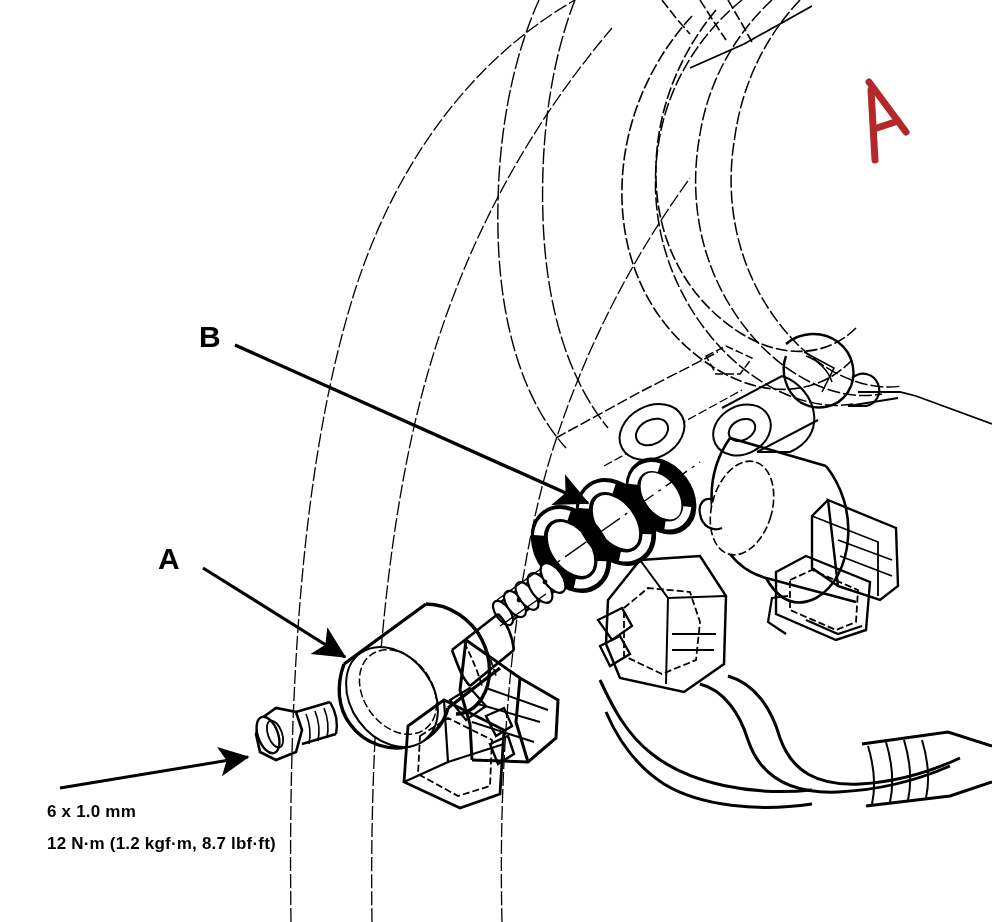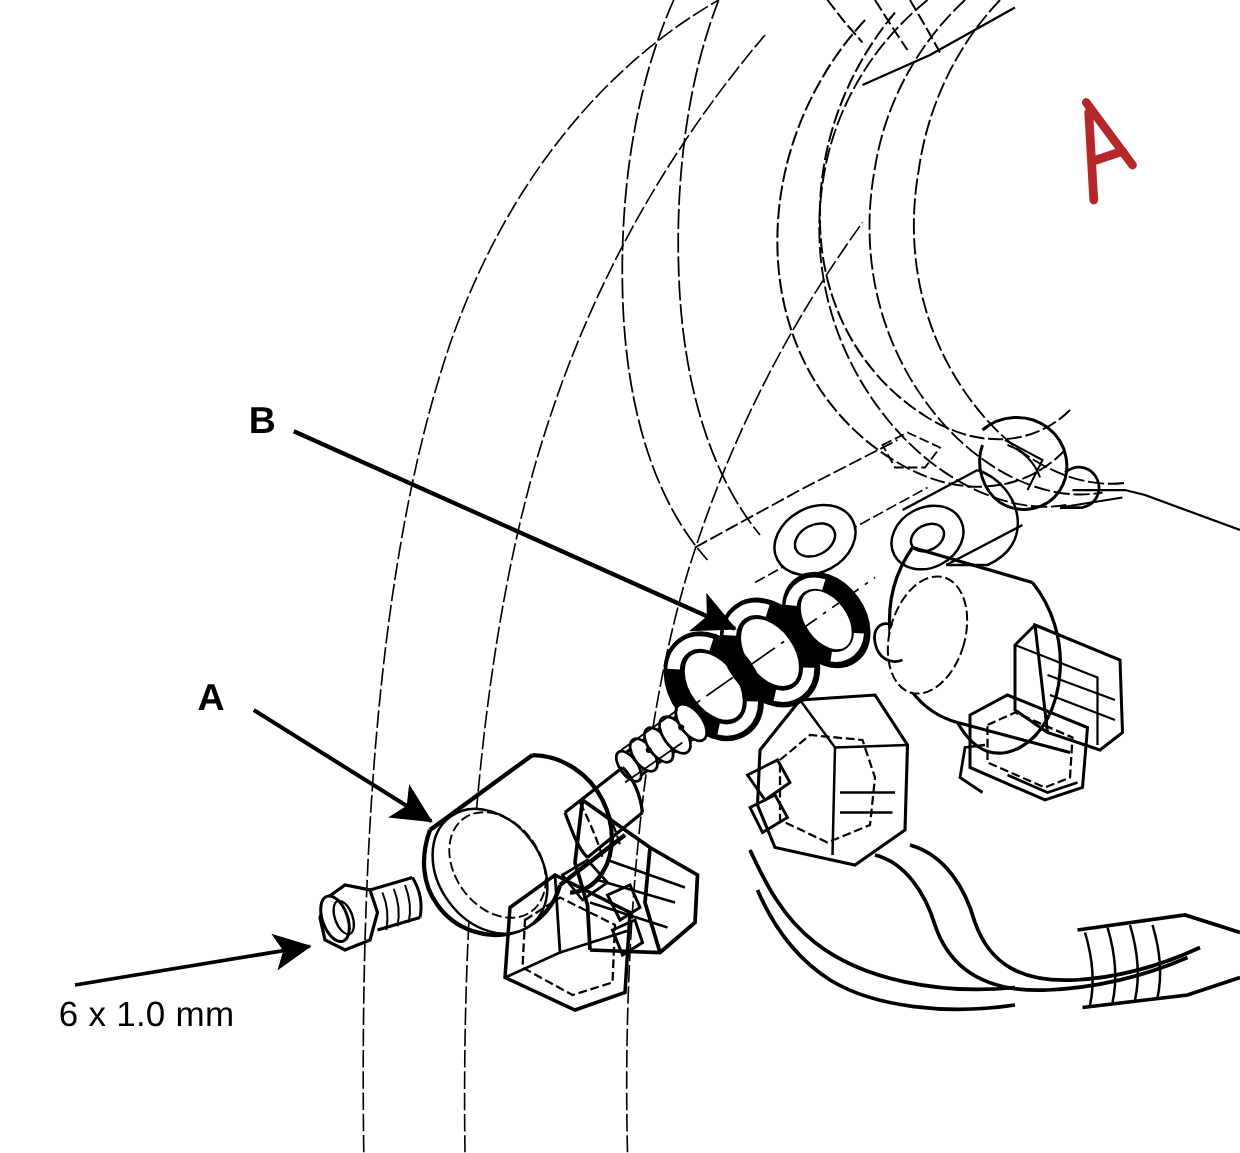--- a/index.html
+++ b/index.html
@@ -13,22 +13,22 @@
   #stage{position:absolute;left:0;top:0;width:992px;height:922px;background:#fff;}
   #artboard{position:absolute;left:0;top:0;width:992px;height:922px;}
   .txt{position:absolute;white-space:pre;color:#000;}
   .callout-letter{
     font-weight:bold;
     font-size:30px;
     letter-spacing:0px;
     line-height:30px;
   }
   .spec-line{
-    font-weight:normal;
-    font-size:28px;
+    font-weight:bold;
+    font-size:17px;
     line-height:32px;
     letter-spacing:0.2px;
   }
   .spec-block{position:absolute;left:47px;top:796px;}
   svg{display:block;}
 </style>
 </head>
 <body>
 
 <div id="stage">
@@ -357,15 +357,16 @@
     </g>
 
   </svg>
 
   <div class="txt callout-letter" style="left:158px; top:544px;">A</div>
 
   <div class="txt callout-letter" style="left:199px; top:322px;">B</div>
 
   <div class="spec-block">
     <div class="spec-line">6 x 1.0 mm</div>
+    <div class="spec-line">12 N·m (1.2 kgf·m, 8.7 lbf·ft)</div>
   </div>
 
 </div>
 
 </body></html>

